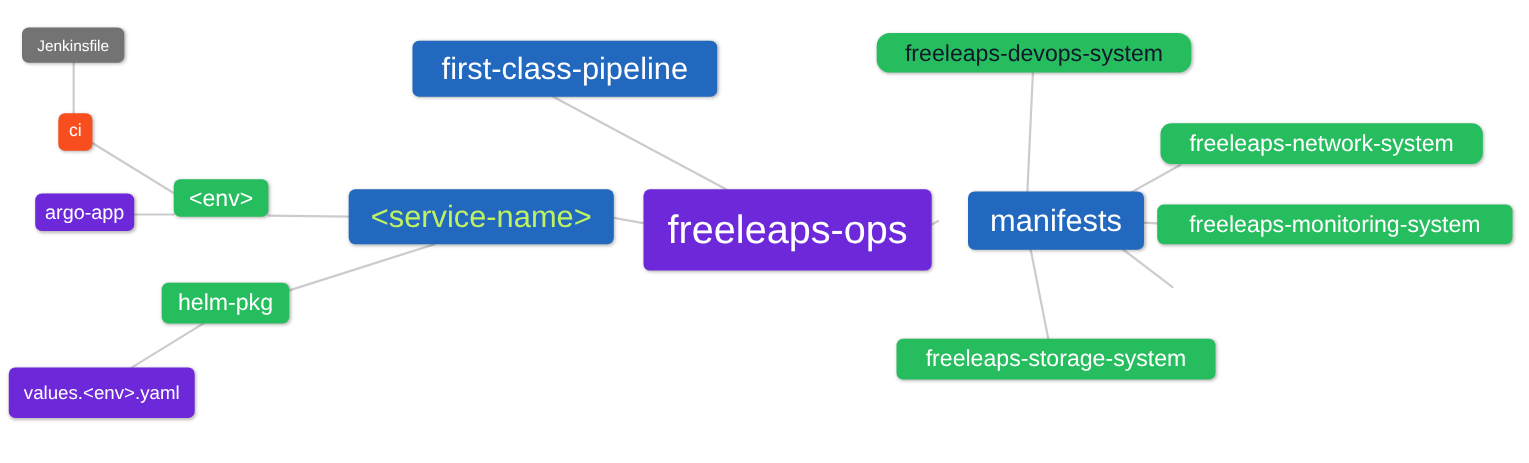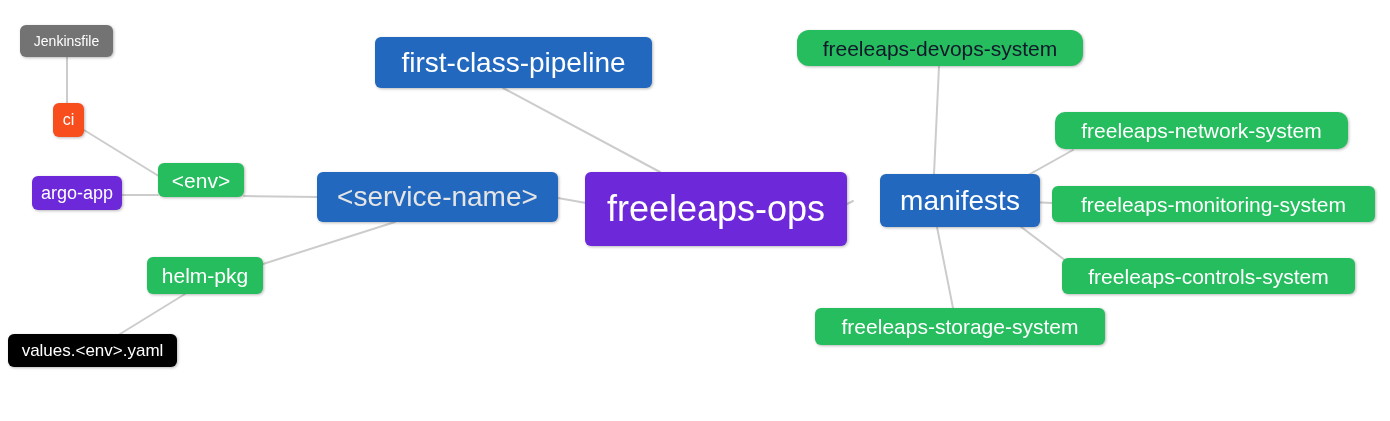--- a/index.html
+++ b/index.html
@@ -55,23 +55,22 @@
       <line x1="1012" y1="184" x2="1073" y2="150" stroke="#CCCCCC" stroke-width="2" stroke-linecap="round"></line>
       <line x1="1012" y1="201" x2="1052" y2="203" stroke="#CCCCCC" stroke-width="2" stroke-linecap="round"></line>
       <line x1="1012" y1="220" x2="1066" y2="261" stroke="#CCCCCC" stroke-width="2" stroke-linecap="round"></line>
       <line x1="937" y1="227" x2="953" y2="308" stroke="#CCCCCC" stroke-width="2" stroke-linecap="round"></line>
     </svg>
 <div class="node" style="left: 20px; top: 25px; width: 93px; height: 32px; font-size: 14px; background: #737373; color: rgb(255, 255, 255);">Jenkinsfile</div>
     <div class="node" style="left: 53px; top: 103px; width: 31px; height: 34px; font-size: 16px; background: rgb(248, 78, 30); color: rgb(255, 255, 255);">ci</div>
     <div class="node" style="left: 32px; top: 176px; width: 90px; height: 34px; font-size: 18px; background: #6d28d9; color: rgb(255, 255, 255);">argo-app</div>
     <div class="node" style="left: 158px; top: 163px; width: 86px; height: 34px; font-size: 21px; background: rgb(38, 189, 94); color: rgb(255, 255, 255);">&lt;env&gt;</div>
     <div class="node" style="left: 147px; top: 257px; width: 116px; height: 37px; font-size: 21px; background: rgb(38, 189, 94); color: rgb(255, 255, 255);">helm-pkg</div>
-    <div class="node" style="left: 8px; top: 334px; width: 169px; height: 33px; font-size: 17px; background: #000000; color: rgb(255, 255, 255);">values.&lt;env&gt;.yaml</div>
+    <div class="node" style="left: 8px; top: 334px; width: 169px; height: 46px; font-size: 17px; background: #6d28d9; color: rgb(255, 255, 255);">values.&lt;env&gt;.yaml</div>
     <div class="node" style="left: 331px; top: 37px; width: 277px; height: 51px; font-size: 28px; background: rgb(33, 104, 190); color: #ffffff; margin-left: 44px;">first-class-pipeline</div>
-    <div class="node" style="left: 317px; top: 172px; width: 241px; height: 50px; font-size: 28px; background: rgb(33, 104, 190); color: #e5e5e5;">&lt;service-name&gt;</div>
+    <div class="node" style="left: 317px; top: 172px; width: 241px; height: 50px; font-size: 28px; background: rgb(33, 104, 190); color: #bef264;">&lt;service-name&gt;</div>
     <div class="node" style="left: 585px; top: 172px; width: 262px; height: 74px; font-size: 36px; background: #6d28d9; color: rgb(255, 255, 255);">freeleaps-ops</div>
     <div class="node" style="left: 880px; top: 174px; width: 160px; height: 53px; font-size: 28px; background: rgb(33, 104, 190); color: rgb(255, 255, 255);">manifests</div>
     <div class="node" style="left: 797px; top: 30px; width: 286px; height: 36px; font-size: 21px; background: rgb(38, 189, 94); color: #0f172a; border-radius: 12px;">freeleaps-devops-system</div>
     <div class="node" style="left: 1055px; top: 112px; width: 293px; height: 37px; font-size: 21px; background: rgb(38, 189, 94); color: rgb(255, 255, 255); border-radius: 10px;">freeleaps-network-system</div>
     <div class="node" style="left: 1052px; top: 186px; width: 323px; height: 36px; font-size: 21px; background: rgb(38, 189, 94); color: rgb(255, 255, 255);">freeleaps-monitoring-system</div>
-    <div class="node" style="left: 1062px; top: 258px; width: 293px; height: 36px; font-size: 21px; background: rgb(38, 189, 94); color: rgb(255, 255, 255);">freeleaps-controls-system</div>
     <div class="node" style="left: 815px; top: 308px; width: 290px; height: 37px; font-size: 21px; background: rgb(38, 189, 94); color: rgb(255, 255, 255);">freeleaps-storage-system</div>
   </div>
 
 </body></html>

